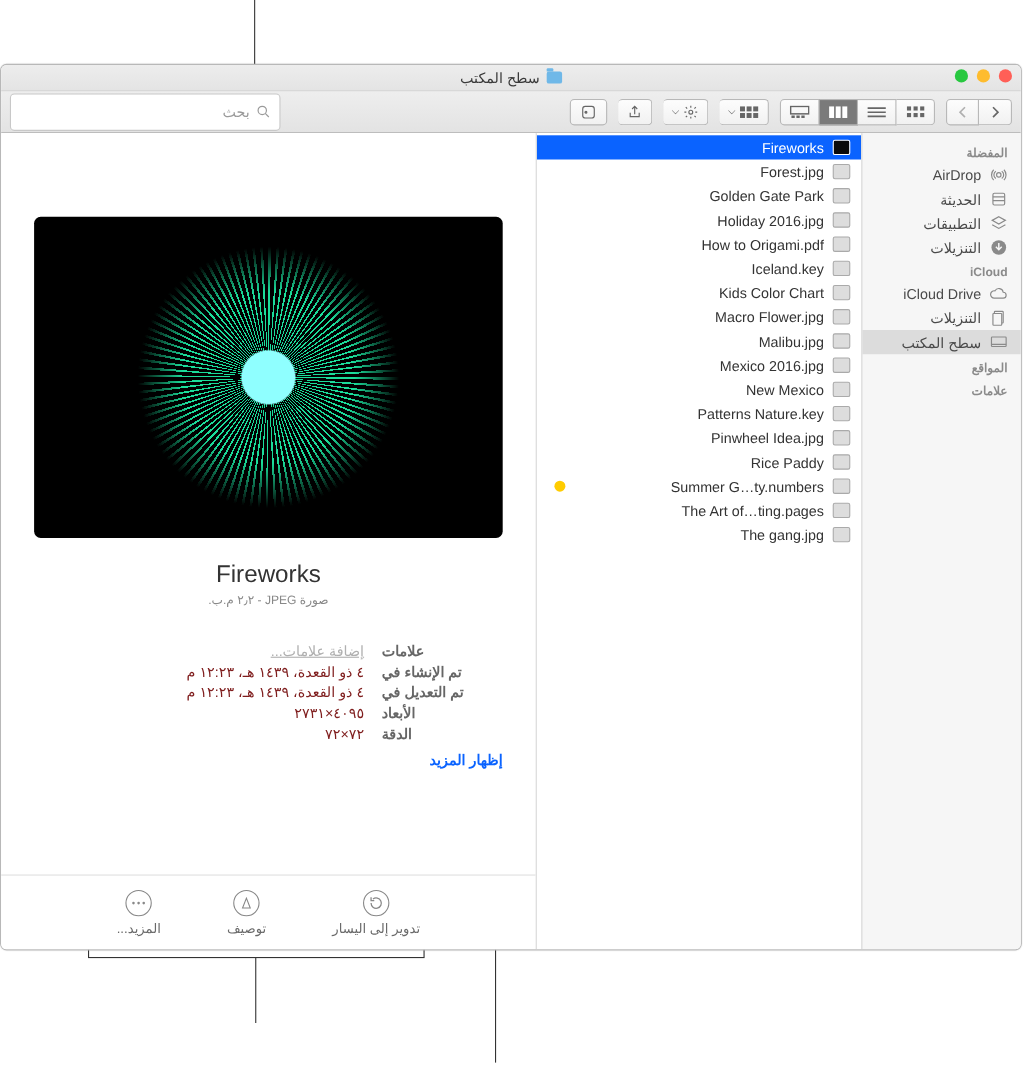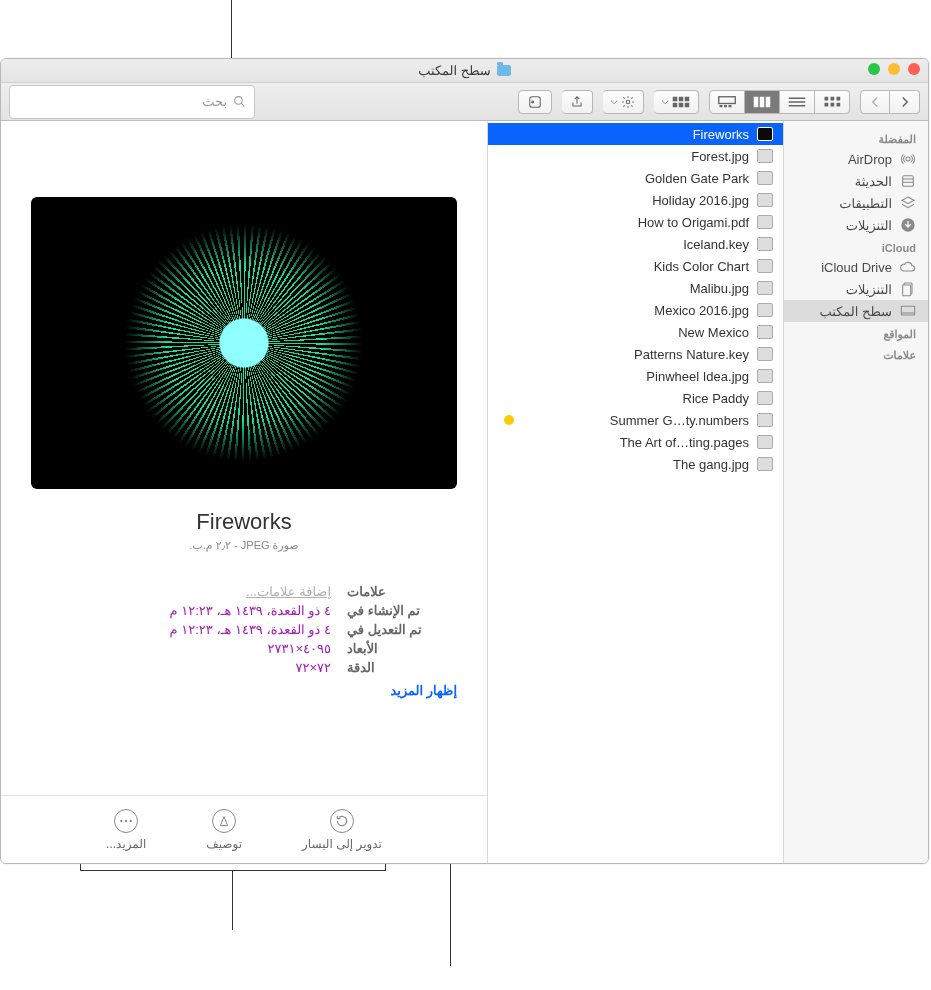--- a/index.html
+++ b/index.html
@@ -157,21 +157,21 @@
     font-size:13px;
     color:#333;
   }
   .detail-row{
     display:flex;
     gap:16px;
     padding:2px 0;
     justify-content:flex-start;
   }
   .detail-label{width:110px;color:#666;font-weight:600;text-align:left;}
-  .detail-value{color:#a21caf;flex:1;text-align:right;direction:rtl;}
+  .detail-value{color:#7f1d1d;flex:1;text-align:right;direction:rtl;}
   .detail-value.dim{color:#b0b0b0;text-decoration:underline;}
   .show-more{color:#0a63ff;font-weight:600;padding-top:6px;cursor:pointer;}
 
   .action-bar{
     margin-top:auto;
     height:68px;
     display:flex;
     justify-content:center;
     gap:60px;
     align-items:center;
@@ -409,20 +409,25 @@
           <span>Iceland.key</span>
           <span class="file-ico"></span>
         </div>
         <div class="file-row">
           <span style="margin-right: auto;"></span>
           <span>Kids Color Chart</span>
           <span class="file-ico"></span>
         </div>
         <div class="file-row">
           <span style="margin-right: auto;"></span>
+          <span>Macro Flower.jpg</span>
+          <span class="file-ico"></span>
+        </div>
+        <div class="file-row">
+          <span style="margin-right: auto;"></span>
           <span>Malibu.jpg</span>
           <span class="file-ico"></span>
         </div>
         <div class="file-row">
           <span style="margin-right: auto;"></span>
           <span>Mexico 2016.jpg</span>
           <span class="file-ico"></span>
         </div>
         <div class="file-row">
           <span style="margin-right: auto;"></span>

